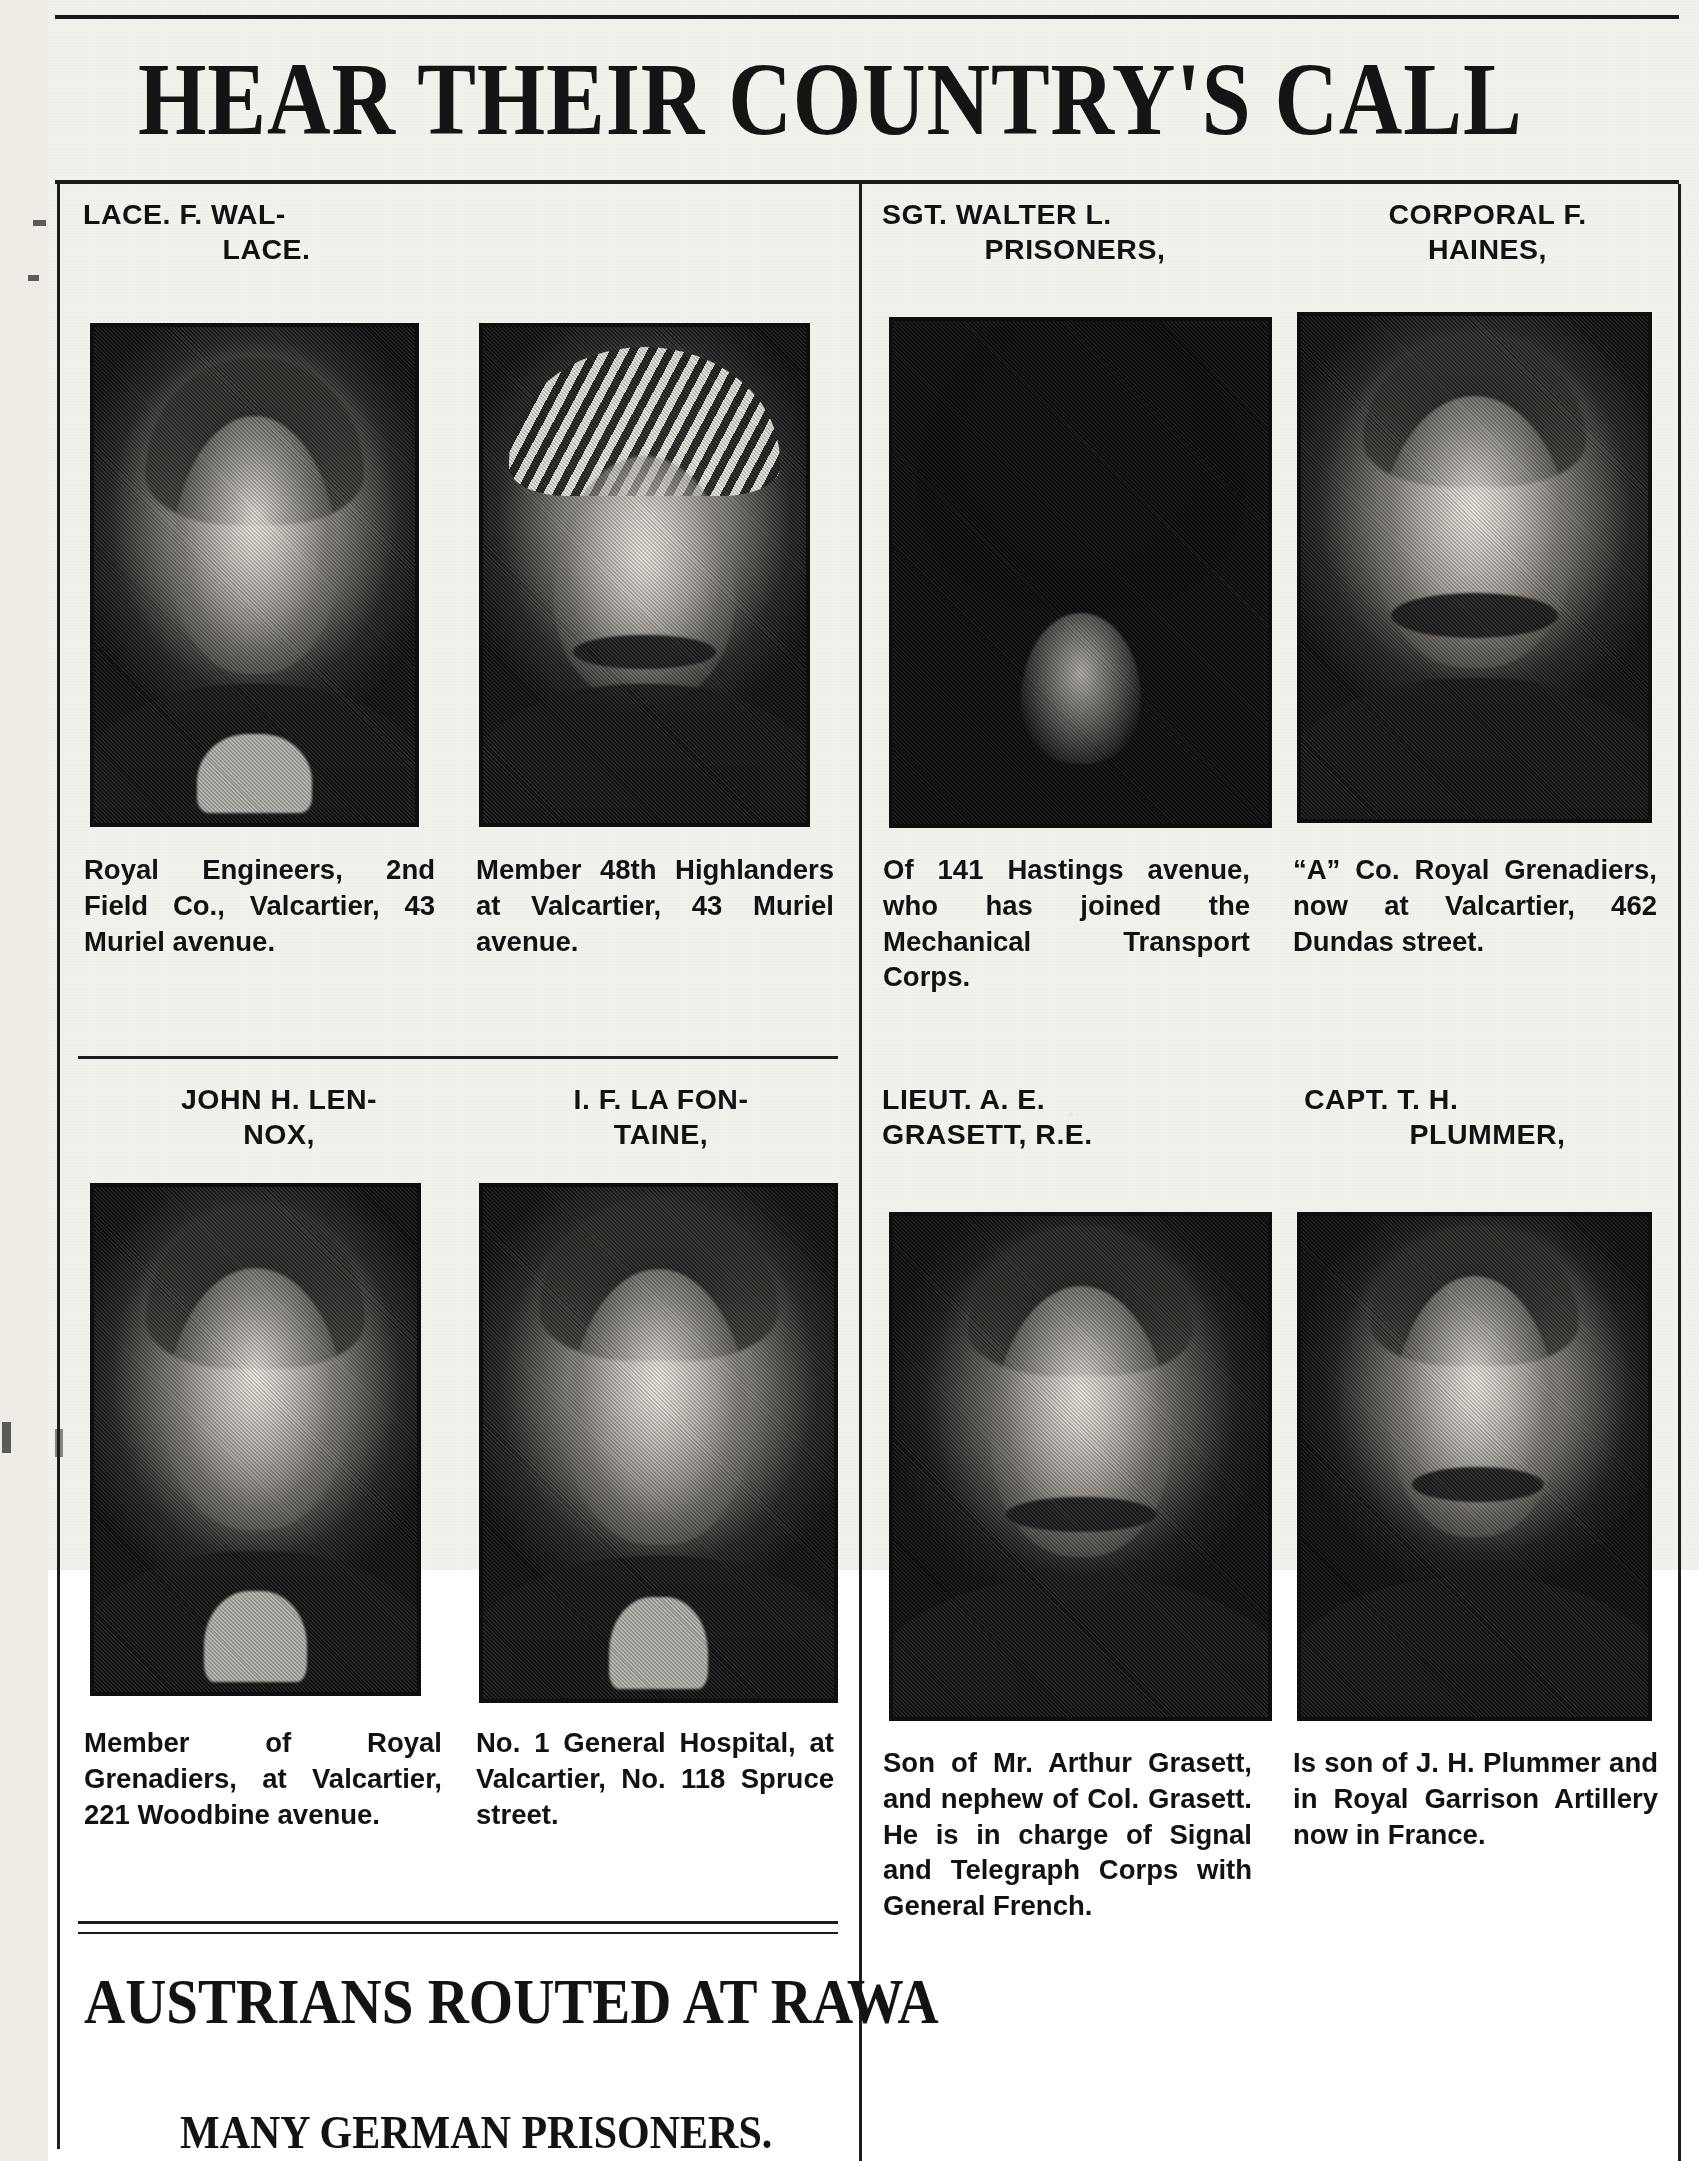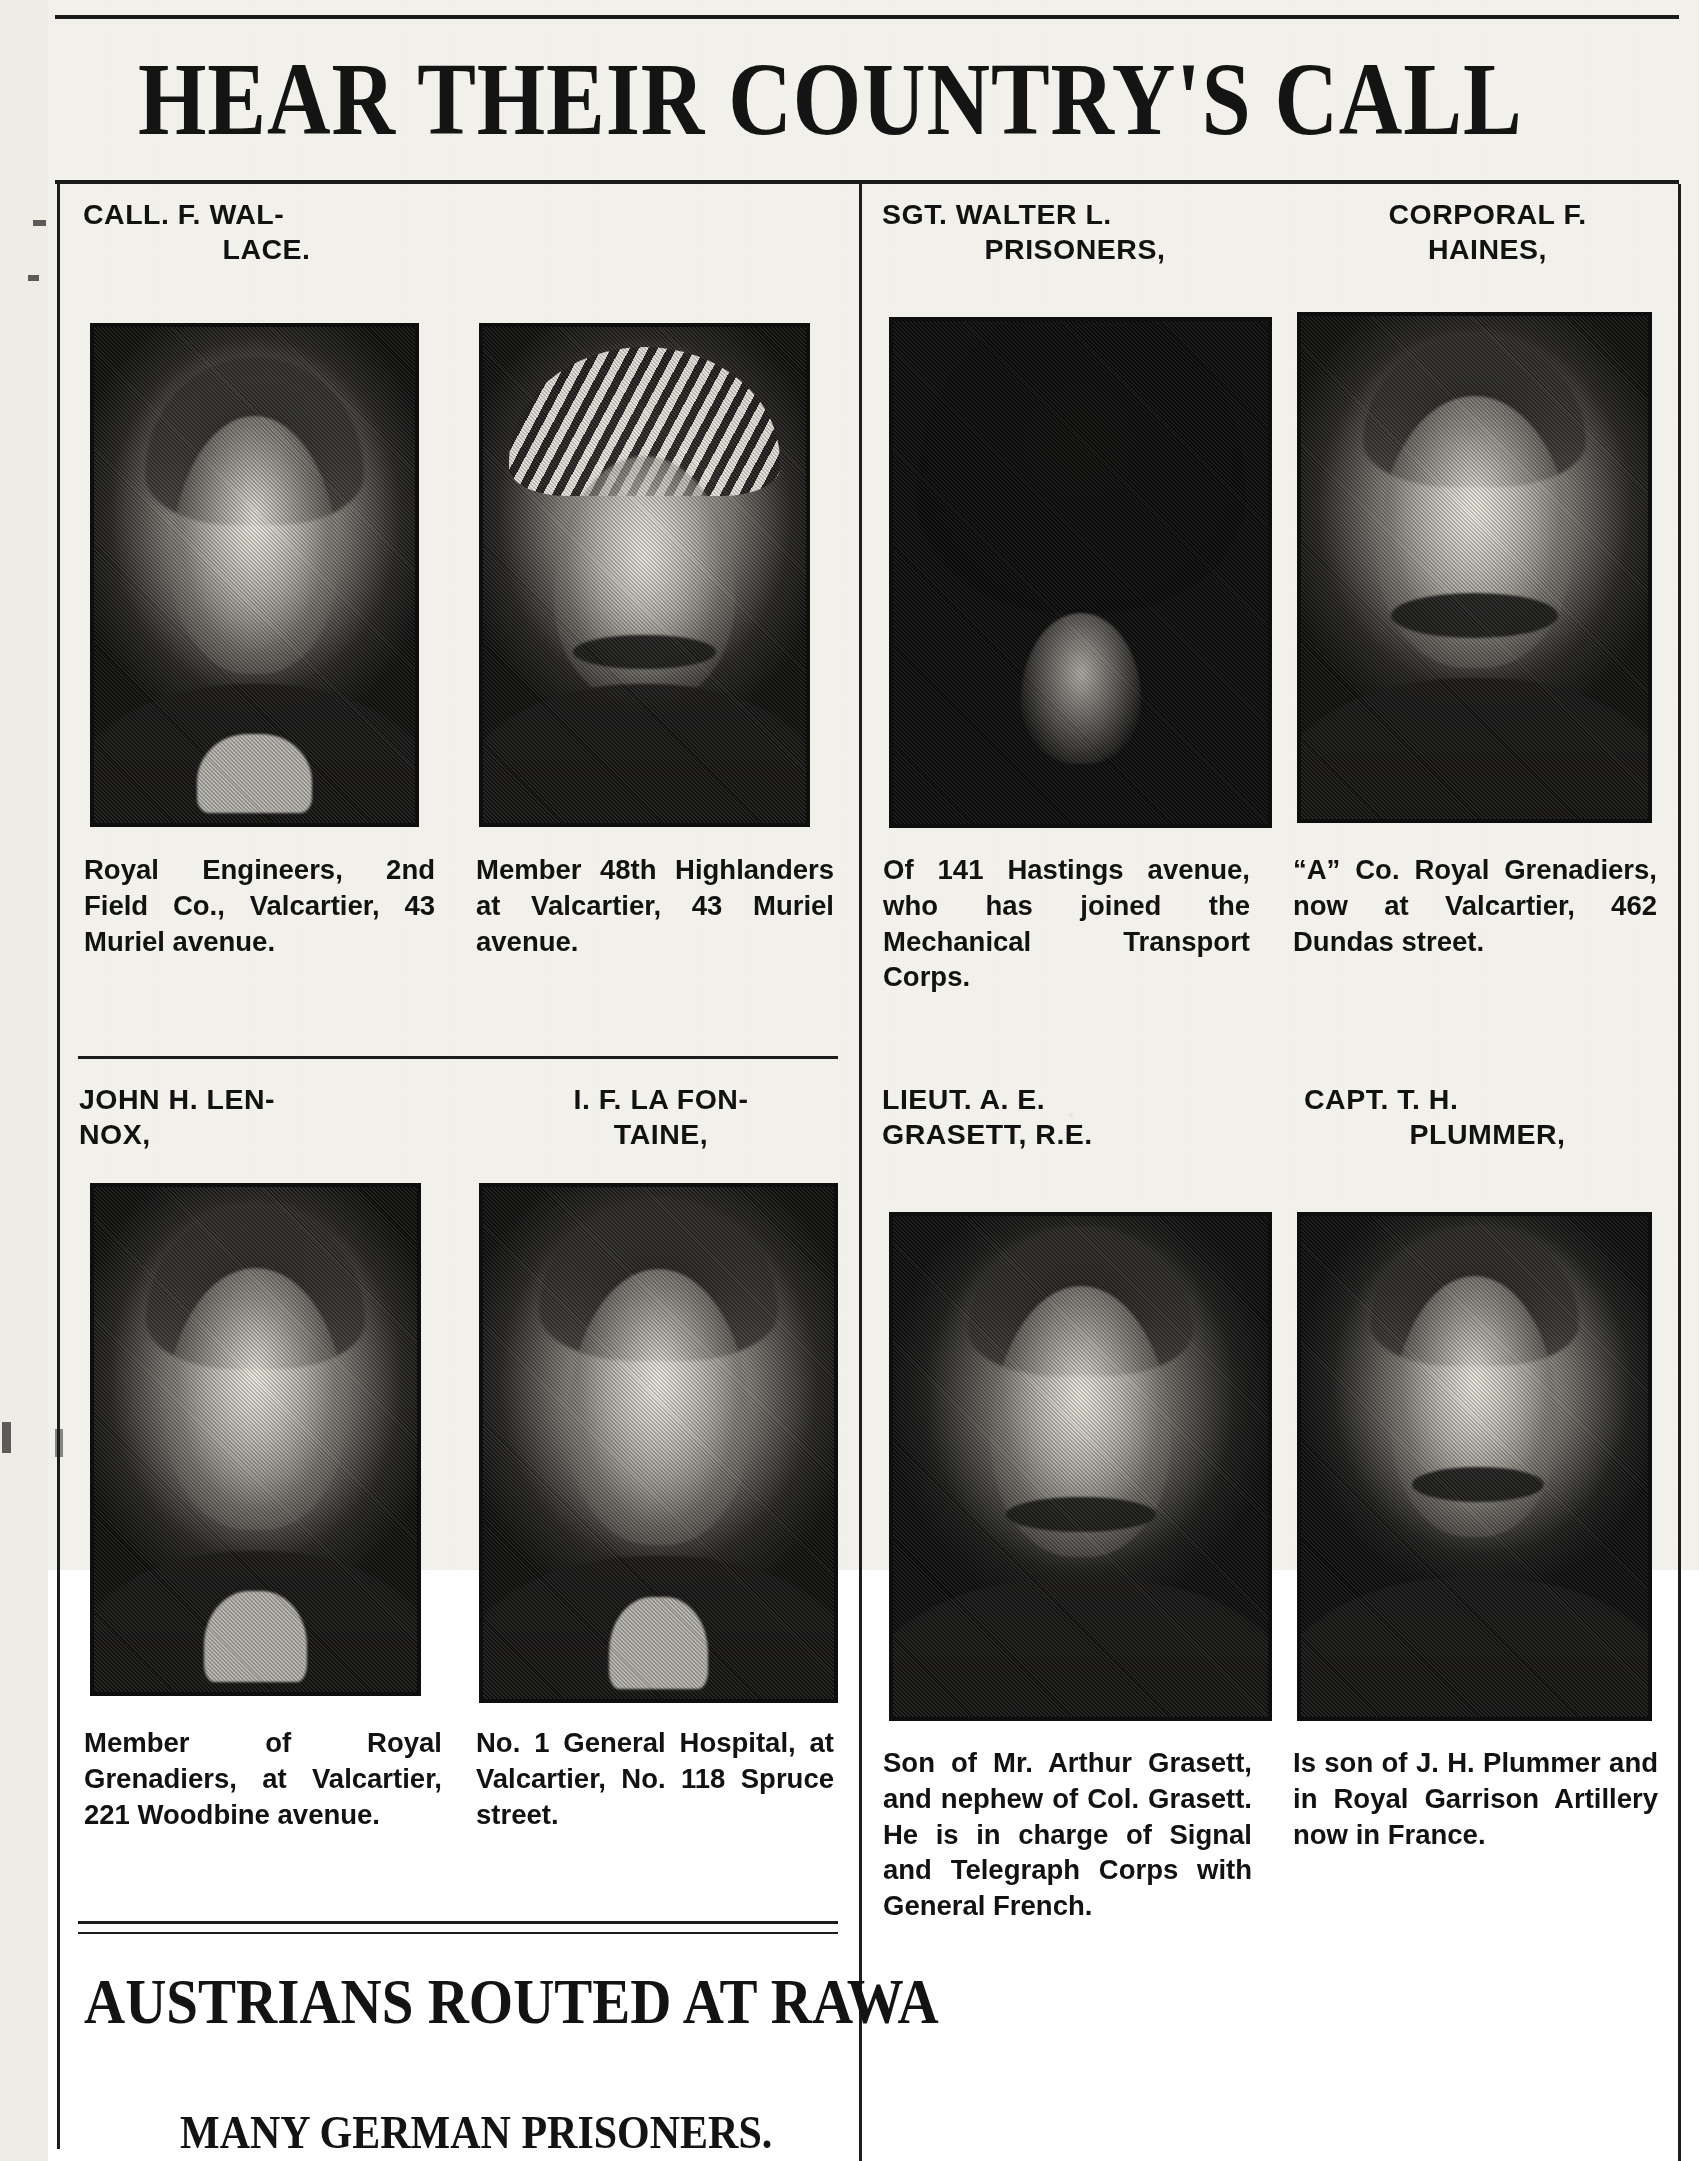--- a/index.html
+++ b/index.html
@@ -219,21 +219,21 @@
   <div class="vrule" style="left:859px; top:184px; height:1978px;"></div>
   <div class="vrule" style="left:1678px; top:184px; height:1978px;"></div>
 
   <div class="hrule" style="left:78px; top:1056px; width:760px;"></div>
   <div class="hrule" style="left:78px; top:1921px; width:760px;"></div>
   <div class="hrule" style="left:78px; top:1932px; width:760px; height:1.8px;"></div>
 
   <div class="headline">HEAR THEIR COUNTRY'S CALL</div>
 
   <div class="name" style="left:83px; top:197px; width:367px; text-align:left;">
-    <span>CALL. F. WAL-</span>
+    <span>LACE. F. WAL-</span>
     <span class="l2" style="text-align:center;">LACE.</span>
   </div>
   <div class="photo" style="left:90px; top:323px; width:321px; height:496px;">
     <div class="inner"></div>
     <div class="vig"></div>
     <div class="hair" style="left:16%; right:16%; top:6%; height:34%;"></div>
     <div class="face" style="left:24%; right:24%; top:18%; height:52%;"></div>
     <div class="shoulders"></div>
     <div class="collar"></div>
     <div class="halftone"></div>
@@ -271,21 +271,21 @@
     <div class="inner"></div>
     <div class="vig"></div>
     <div class="hair" style="left:18%; right:18%; top:4%; height:30%;"></div>
     <div class="face" style="left:22%; right:22%; top:16%; height:54%;"></div>
     <div class="tache" style="left:26%; width:48%; top:55%; height:9%;"></div>
     <div class="shoulders"></div>
     <div class="halftone"></div>
   </div>
   <div class="caption" style="left:1293px; top:852px; width:364px;">“A” Co. Royal Grenadiers, now at Valcartier, 462 Dundas street.</div>
 
-  <div class="name" style="left:79px; top:1082px; width:386px; text-align:left;">
+  <div class="name" style="left:86px; top:1082px; width:386px; text-align:center;">
     <span>JOHN H. LEN-</span>
     <span class="l2">NOX,</span>
   </div>
   <div class="photo" style="left:90px; top:1183px; width:323px; height:505px;">
     <div class="inner"></div>
     <div class="vig"></div>
     <div class="hair" style="left:16%; right:16%; top:4%; height:32%;"></div>
     <div class="face" style="left:22%; right:22%; top:16%; height:52%;"></div>
     <div class="shoulders"></div>
     <div class="collar" style="left:34%; width:32%; height:18%;"></div>

